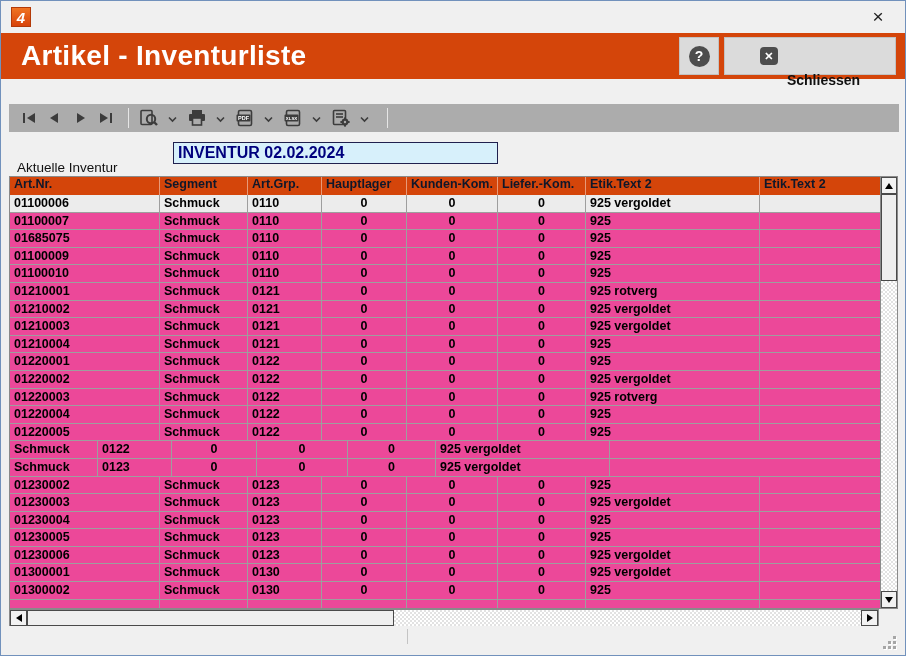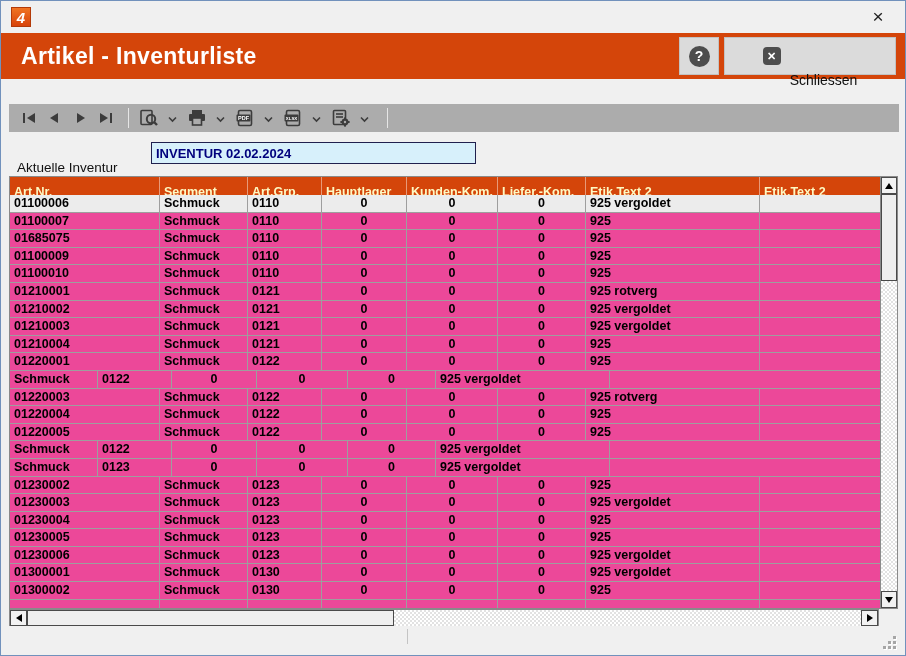--- a/index.html
+++ b/index.html
@@ -13,30 +13,30 @@
               background:linear-gradient(180deg,#F07422,#D8430A); color:#fff; font-weight:bold;
               font-style:italic; font-size:15px; text-align:center; line-height:20px;
               border:1px solid #B33A08; }
   .titletext { position:absolute; left:37px; top:8px; font-size:13px; color:#111;margin-top:21px; }
   .win-close { position:absolute; right:14px; top:4px; width:26px; height:24px; text-align:center;
                font-size:19px; line-height:24px; color:#222; cursor:default; }
 
   
   .banner { position:absolute; left:0; top:32px; width:100%; height:46px; background:#D4450A; }
   .banner-title { position:absolute; left:20px; top:0; line-height:46px; color:#fff;
-                  font-size:23px; font-weight:bold; letter-spacing:.3px; }
+                  font-size:28px; font-weight:bold; letter-spacing:.3px; }
   .btn-help { position:absolute; left:678px; top:4px; width:40px; height:38px; background:#DBDBDB;
               border:1px solid #C2C2C2; display:flex; align-items:center; justify-content:center; }
   .help-circle { width:21px; height:21px; border-radius:50%; background:#4D4D4D; color:#fff;
                  font-weight:bold; font-size:14px; text-align:center; line-height:21px; }
   .btn-close { position:absolute; left:723px; top:4px; width:172px; height:38px; background:#DBDBDB;
                border:1px solid #C2C2C2; display:flex; align-items:center; justify-content:center; gap:9px; }
   .close-sq { width:18px; height:18px; border-radius:4px; background:#4D4D4D; color:#fff;
               font-size:11px; font-weight:bold; text-align:center; line-height:18px; }
-  .btn-close .lbl { font-size:14px; font-weight:normal; color:#111;margin-top:48px; }
+  .btn-close .lbl { font-size:14px; font-weight:bold; color:#111;margin-top:48px; }
 
   
   .tabstrip { position:absolute; left:0; top:79px; width:100%; height:23px; }
   .tabline  { position:absolute; left:8px; right:8px; bottom:0; height:1px; background:#555; }
   .tab { position:absolute; top:1px; height:21px; padding:2px 7px 0 7px; font-size:13px;
          font-weight:bold; color:#000; }
   .tab.active { left:10px; background:#F6F6F6; border:1px solid #555;
                 outline:1px dotted #444; outline-offset:-3px; }
   .tab.inactive { left:127px; }
 
@@ -46,31 +46,31 @@
   .tb-btn { width:22px; height:22px; display:flex; align-items:center; justify-content:center; margin-right:3px; }
   .tb-sep { width:1px; height:20px; background:#E6E6E6; margin:0 9px; }
   .tb-group { display:flex; align-items:center; gap:5px; margin-right:9px; }
   .tb-ic { display:flex; align-items:center; justify-content:center; }
   svg .gl { fill:#3C3C3C; }
   svg .st { fill:none; stroke:#3C3C3C; stroke-width:1.6; }
 
   
   .form-label { position:absolute; left:16px; top:156px; height:22px; line-height:22px;
                 font-size:13.5px; color:#111; }
-  .form-input { position:absolute; left:150px; top:141px; width:325px; height:22px;
+  .form-input { position:absolute; left:172px; top:141px; width:325px; height:22px;
                 background:#D7F0FB; border:1px solid #20204E; color:#00007D; font-weight:bold;
-                font-size:13px; padding:0 0 0 4px; font-family:"Liberation Sans", sans-serif; }
+                font-size:16px; padding:0 0 0 4px; font-family:"Liberation Sans", sans-serif; }
 
   
   .grid { position:absolute; left:8px; top:175px; width:889px; height:433px; border:1px solid #8A8A8A;
           background:#fff; display:flex; }
   .grid-table { width:870px; height:100%; overflow:hidden; }
   .hrow { display:flex; height:18px; background:#D4450A; }
-  .hcell { border-right:1px solid rgba(255,255,255,.45); color:#fef9c3; font-size:12.5px; font-weight:bold;
-           padding:8px 0 0 4px; white-space:nowrap; overflow:hidden; }
+  .hcell { border-right:1px solid rgba(255,255,255,.45); color:#0f172a; font-size:12.5px; font-weight:bold;
+           padding:0 0 0 4px; white-space:nowrap; overflow:hidden; }
   .hcell:last-child { border-right:none; }
   .rows { height:413px; overflow:hidden; }
   .grow { display:flex; height:17.6px; border-bottom:1px solid #9E9E9E; background:#ec4899; }
   .grow.sel { background:#ECECEC; }
   .grow.partial { height:12px; border-bottom:none; }
   .cell { border-right:1px solid #9E9E9E; font-size:12.5px; font-weight:bold; color:#000;
           padding:1px 0 0 4px; white-space:nowrap; overflow:hidden; }
   .cell:last-child { border-right:none; }
   .cell.num { text-align:center; padding-left:0; }
   .c0{width:150px}.c1{width:88px}.c2{width:74px}.c3{width:85px}
@@ -350,20 +350,21 @@
             <div class="cell c0">01220001</div>
             <div class="cell c1">Schmuck</div>
             <div class="cell c2">0122</div>
             <div class="cell c3 num">0</div>
             <div class="cell c4 num">0</div>
             <div class="cell c5 num">0</div>
             <div class="cell c6">925</div>
             <div class="cell c7"></div>
           </div>
           <div class="grow">
+            <div class="cell c0">01220002</div>
             <div class="cell c1">Schmuck</div>
             <div class="cell c2">0122</div>
             <div class="cell c3 num">0</div>
             <div class="cell c4 num">0</div>
             <div class="cell c5 num">0</div>
             <div class="cell c6">925 vergoldet</div>
             <div class="cell c7"></div>
           </div>
           <div class="grow">
             <div class="cell c0">01220003</div>

